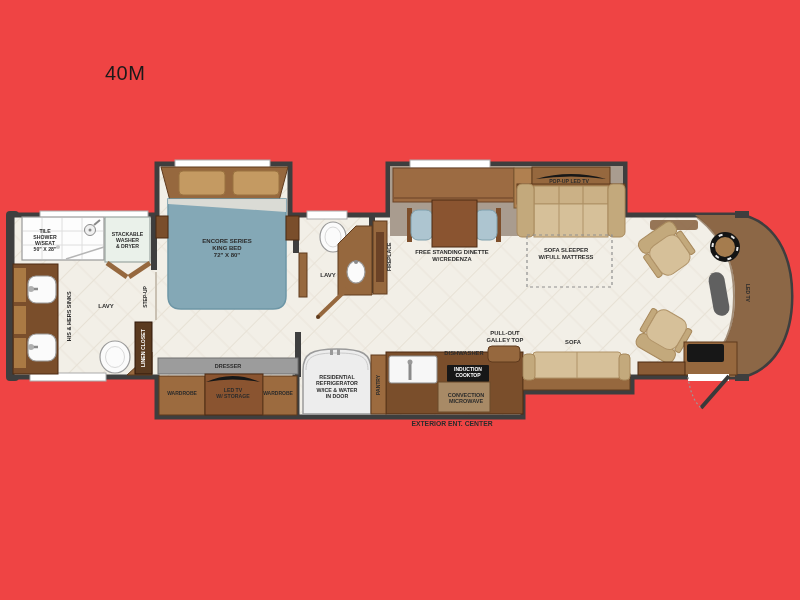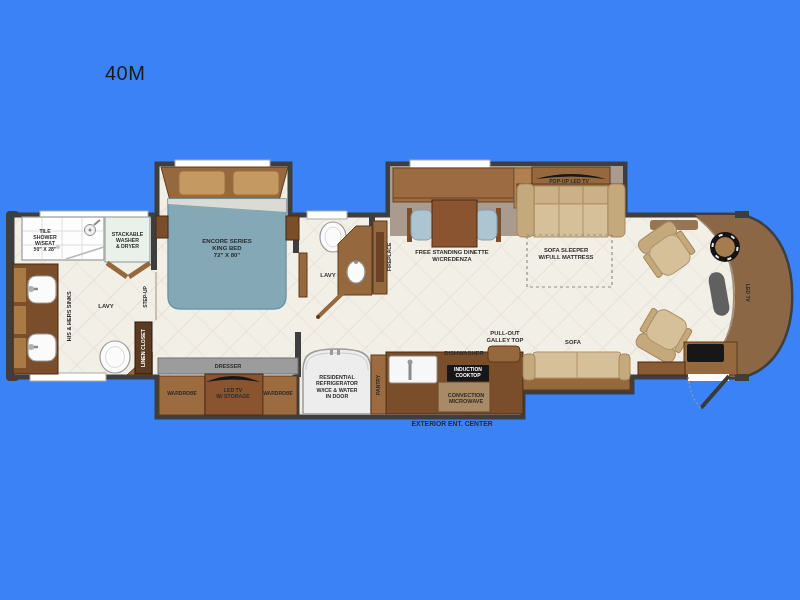--- a/index.html
+++ b/index.html
@@ -2,21 +2,21 @@
 <html style="--wall: #3E3E3E; --floor: #F2EFE7; --slide-floor: #A99C8F; --wood: #96683E; --wood-dark: #7A4E2B; --wood-deep: #5F3A1D; --wood-light: #B08050; --cabinet: #9C6B3F; --tan: #D6C099; --tan-dark: #C3A97C; --bed-teal: #84A8B6; --chair-blue: #ADC5D0; --cap: #8C6746; --ink: #171717;"><head>
 <meta charset="utf-8">
 <style>
   :root{
     --wall:#3E3E3E; --floor:#F2EFE7; --slide-floor:#A99C8F;
     --wood:#96683E; --wood-dark:#7A4E2B; --wood-deep:#5F3A1D; --wood-light:#B08050;
     --cabinet:#9C6B3F; --tan:#D6C099; --tan-dark:#C3A97C;
     --bed-teal:#84A8B6; --chair-blue:#ADC5D0; --cap:#8C6746; --ink:#171717;
   }
   html,body{margin:0;padding:0;background:#fff;}
-  .stage{position:relative;width:800px;height:600px;background:#3b82f6;overflow:hidden;
+  .stage{position:relative;width:800px;height:600px;background:#ef4444;overflow:hidden;
          font-family:"Liberation Sans",sans-serif;}
   .stage svg{position:absolute;left:0;top:0;}
   .title{position:absolute;font-size:20px;color:#1a1a1a;font-weight:400;letter-spacing:.5px;}
   .lbl{position:absolute;font-size:6px;font-weight:700;line-height:1.18;color:#2b2b2b;
        text-align:center;white-space:pre-line;transform-origin:center;}
   .w{color:#ffffff;}
   .r-90{transform:rotate(-90deg);}
   .r90{transform:rotate(90deg);}
   .fs50{font-size:5px;} .fs52{font-size:5.2px;} .fs53{font-size:5.3px;} .fs55{font-size:5.5px;}
   .fs58{font-size:5.8px;} .fs60{font-size:6px;} .fs68{font-size:6.8px;}

